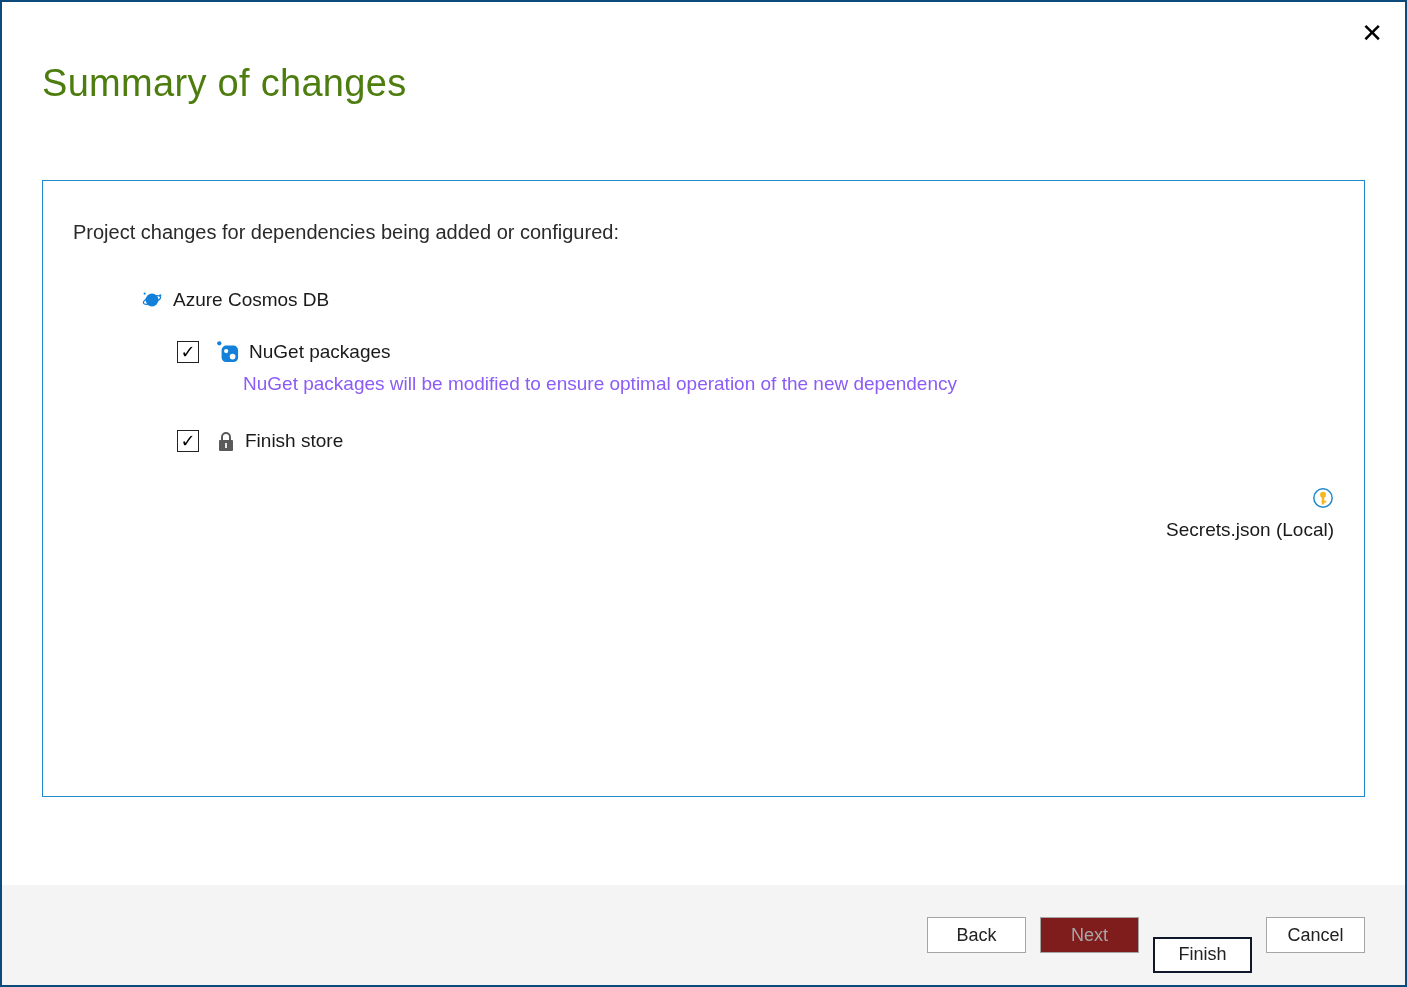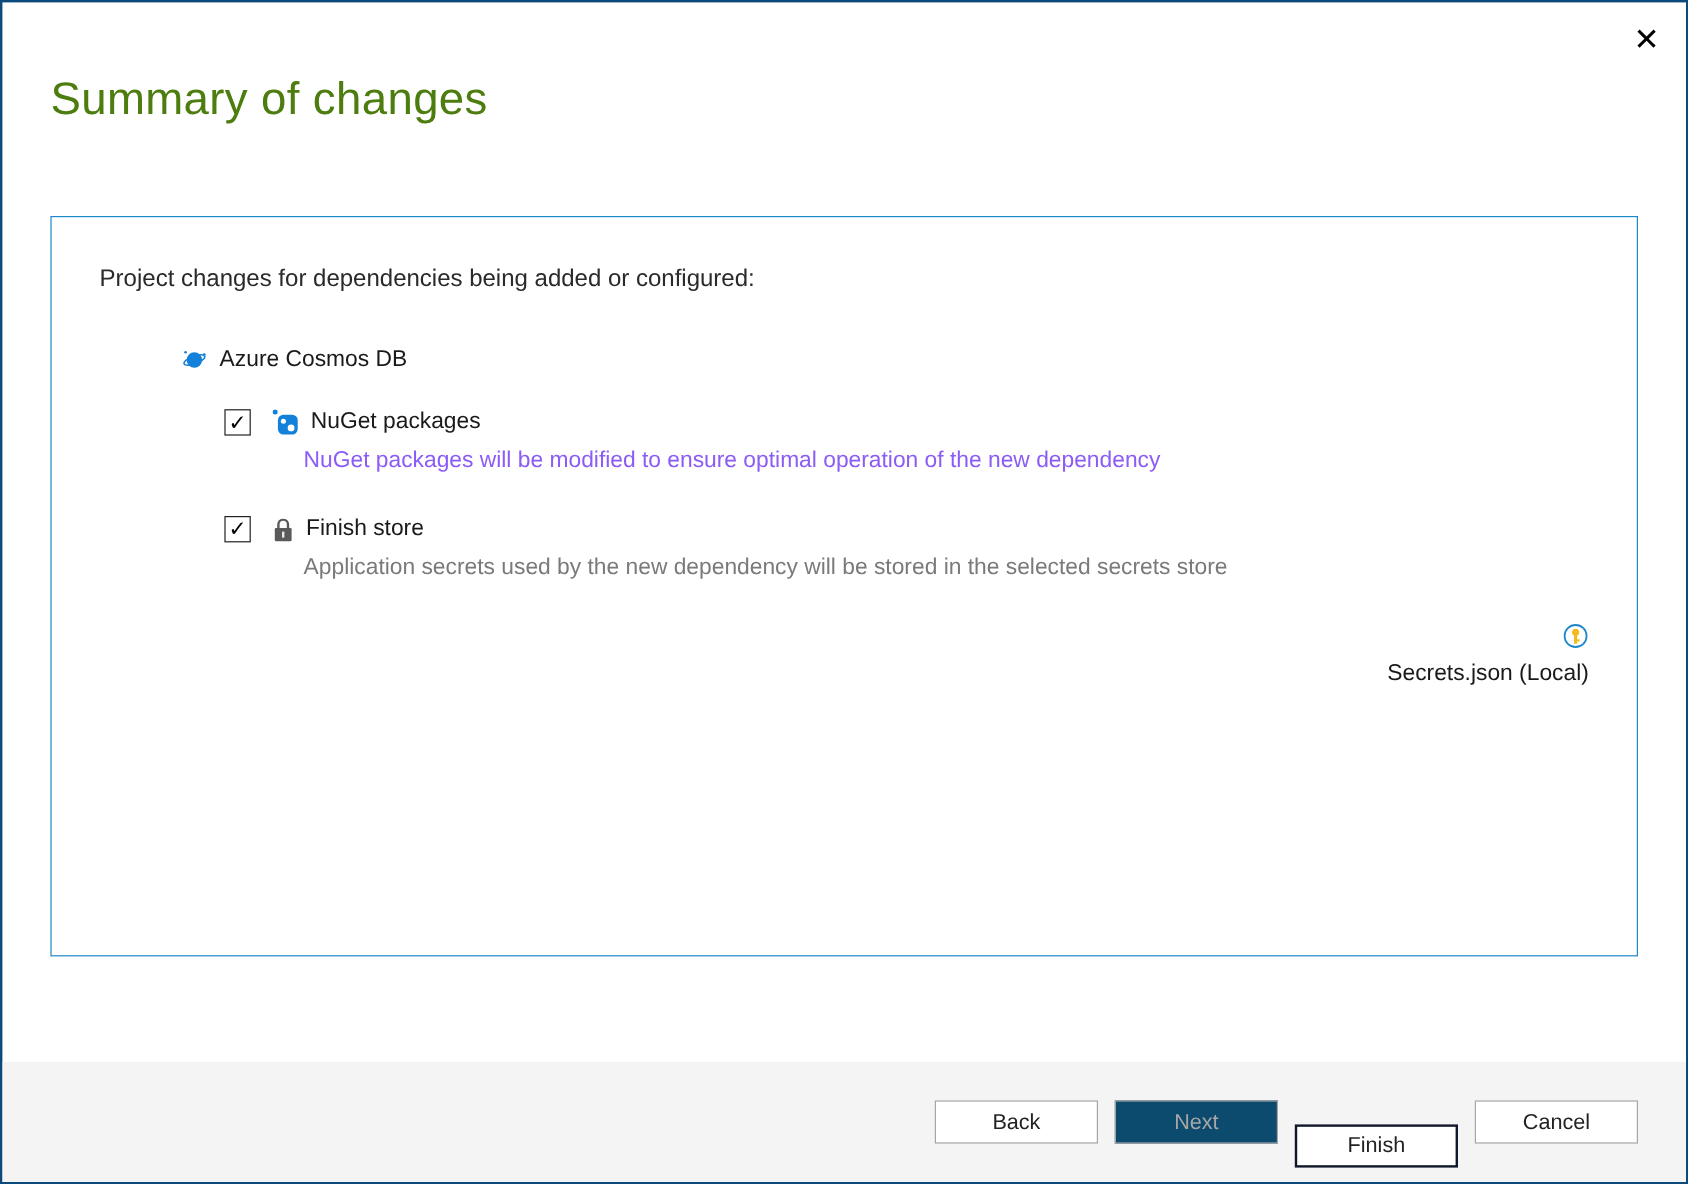--- a/index.html
+++ b/index.html
@@ -29,21 +29,21 @@
     .title {
       font-size: 38px;
       font-weight: 300;
       color: #4d7c0f;
       margin: 60px 0 0 40px;
       letter-spacing: 0.3px;
     }
     .panel {
       border: 1px solid #1e88c8;
       margin: 75px 40px 0 40px;
-      padding: 40px 40px;
+      padding: 40px 30px;
       height: 617px;
       position: relative;
       font-size: 19px;
       color: #1a1a1a;
     }
     .intro {
       font-size: 20px;
       color: #2a2a2a;
       margin-bottom: 45px;
     }
@@ -110,32 +110,32 @@
       right: 0;
       height: 100px;
       background: #f4f4f4;
       display: flex;
       align-items: center;
       justify-content: flex-end;
       padding-right: 40px;
       gap: 14px;
     }
     .btn {
-      width: 136px;
+      width: 99px;
       height: 36px;
       border: 1px solid #a5a5a5;
       background: #fff;
       font-family: inherit;
       font-size: 18px;
       color: #222;
       cursor: pointer;
     }
     .btn.disabled {
       color: #a7a7a7;
-      background: #0c4a6e;
+      background: #7f1d1d;
       cursor: default;
     }
     .btn.primary {
       border: 2px solid #0f172a;
       margin-top: 39px;
     }
   </style>
 </head>
 <body>
 
@@ -180,21 +180,20 @@
       </span>
     <span class="icon">
       <svg width="18" height="20" viewBox="0 0 18 20">
         <rect x="2" y="8" width="14" height="11" rx="1" fill="#5a5a5a"></rect>
         <path d="M5 8 V5 a4 4 0 0 1 8 0 V8" fill="none" stroke="#5a5a5a" stroke-width="2"></path>
         <rect x="8" y="11" width="2" height="5" fill="#e8e8e8"></rect>
       </svg>
     </span>
     <span>Finish store</span>
   </div>
-  <div class="desc2">Application secrets used by the new dependency will be stored in the selected secrets store</div>
 
   <div class="row row-secrets">
     <span class="icon">
       <svg width="22" height="22" viewBox="0 0 24 24">
         <circle cx="12" cy="12" r="10" fill="none" stroke="#1e88c8" stroke-width="1.6"></circle>
         <circle cx="12" cy="8.5" r="3.2" fill="#f6b81f"></circle>
         <rect x="10.6" y="10" width="2.8" height="9" fill="#f6b81f"></rect>
         <rect x="10.6" y="15" width="5" height="2" fill="#f6b81f"></rect>
       </svg>
     </span>

